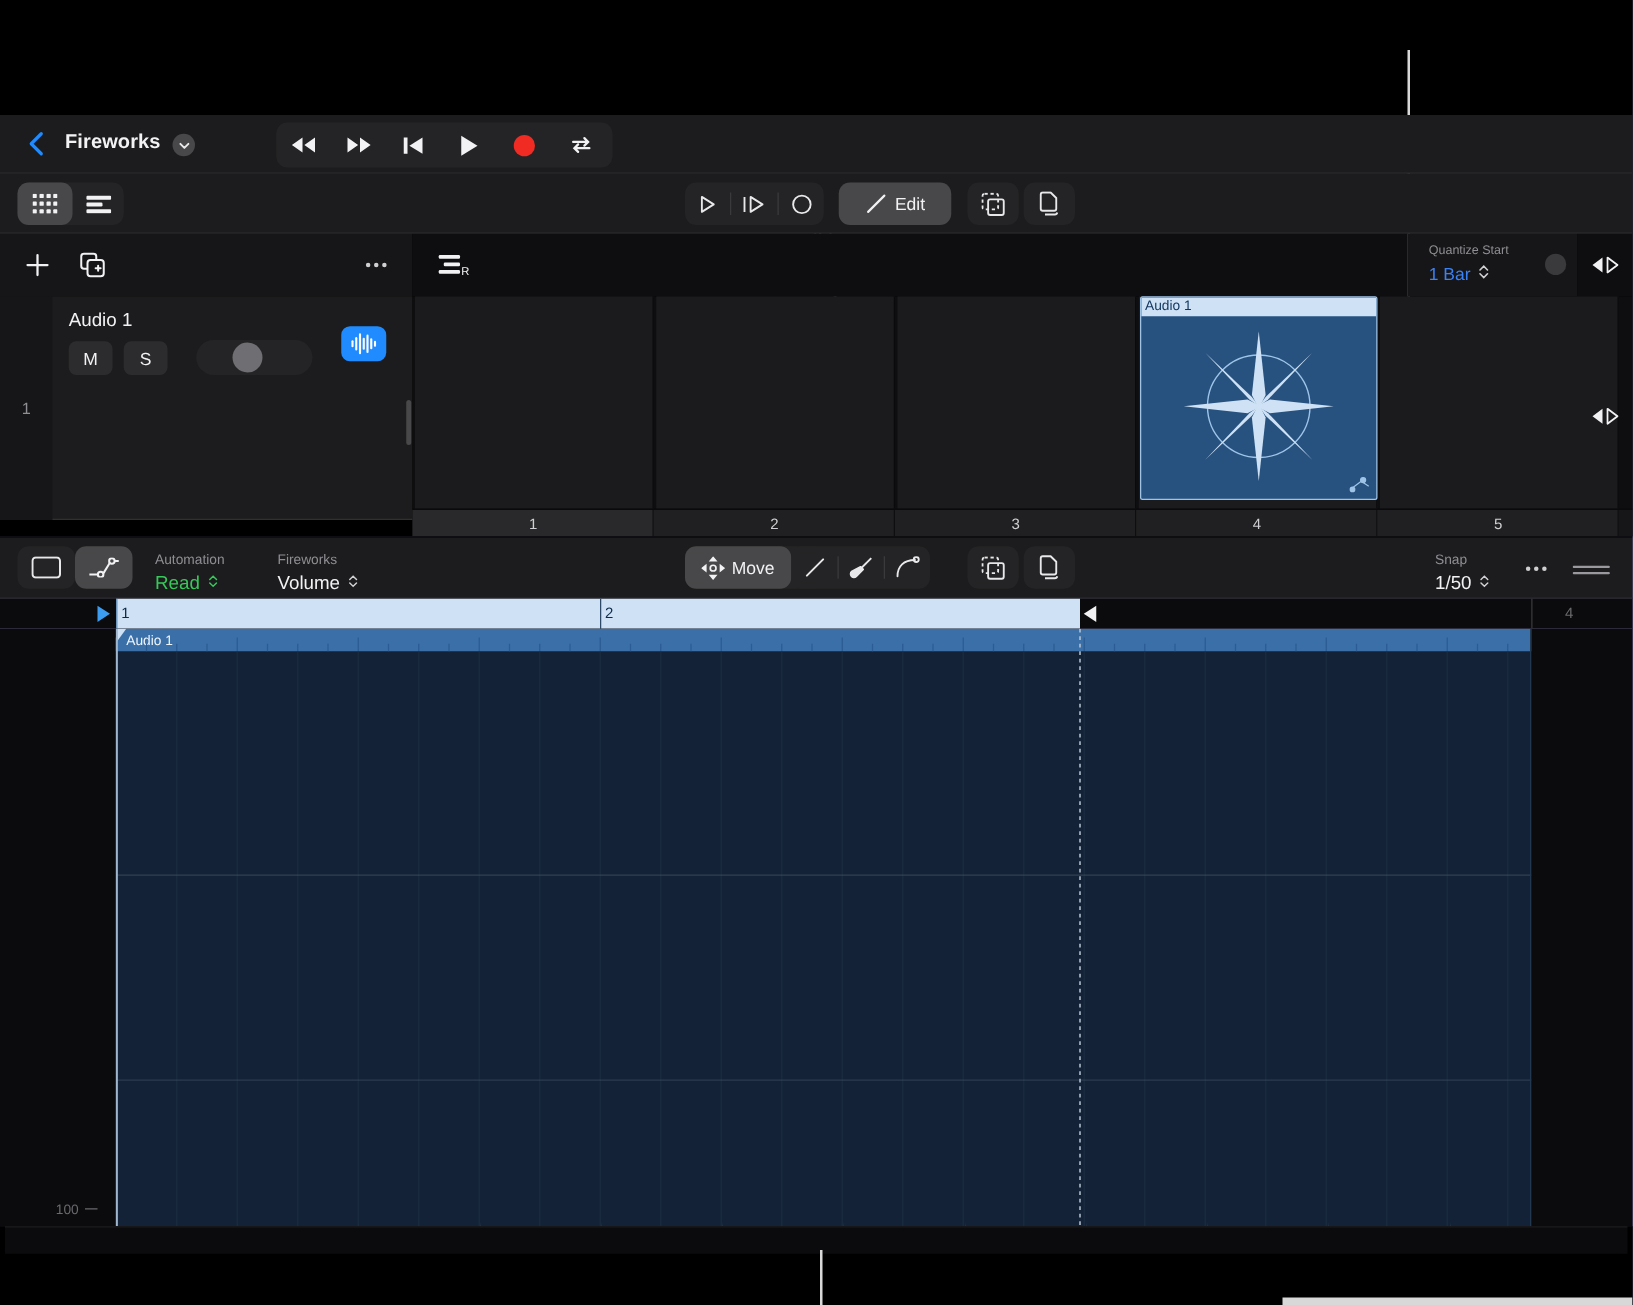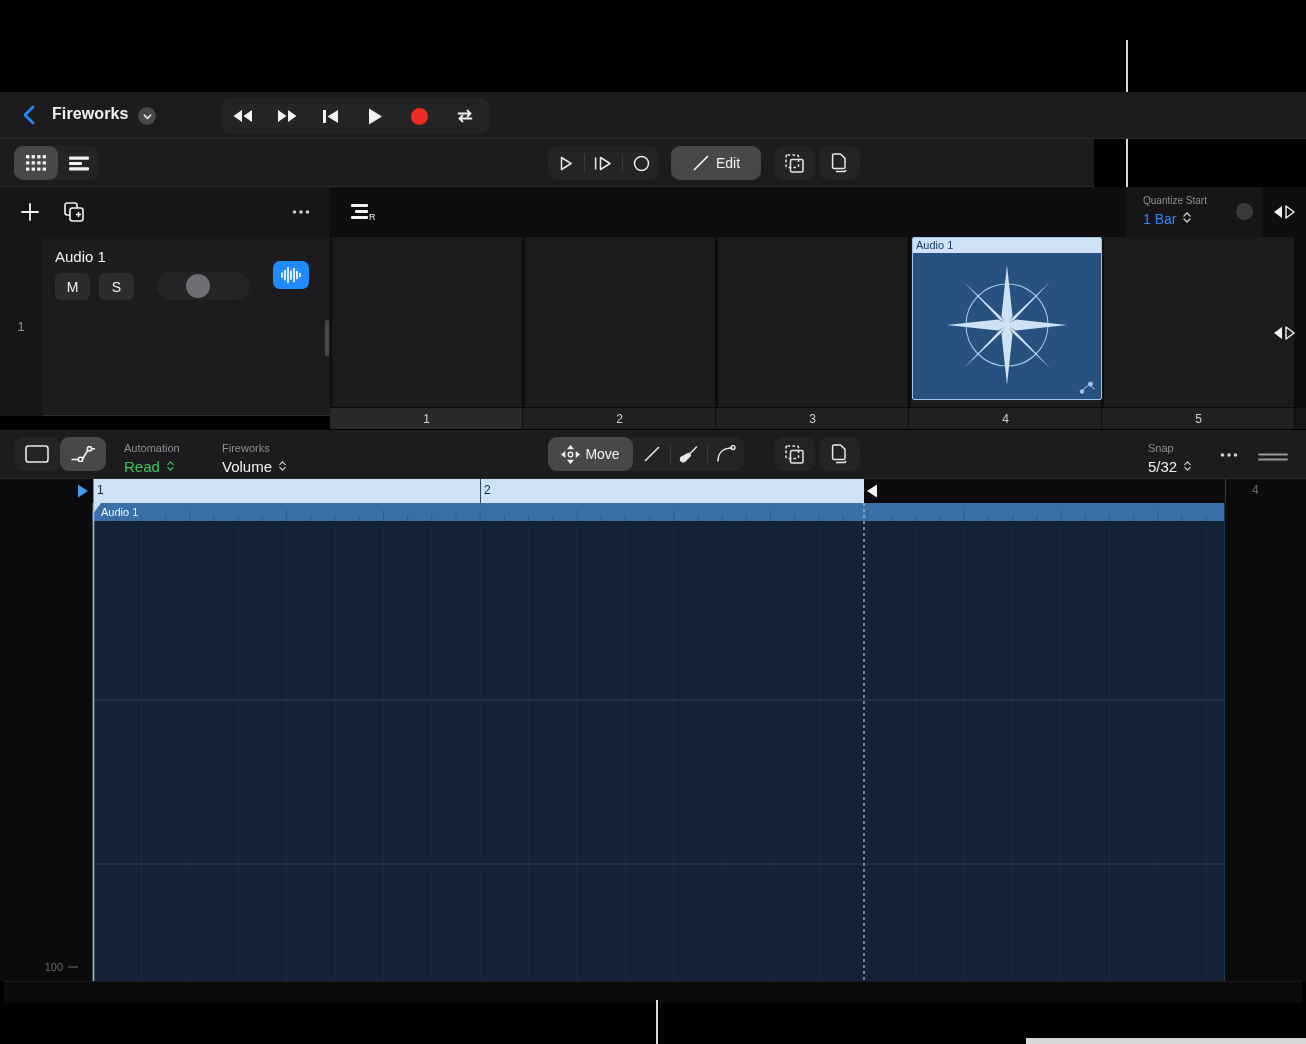--- a/index.html
+++ b/index.html
@@ -70,21 +70,21 @@
   .lcd2 {
     position: absolute; left: 818px; top: 96px; width: 126px; height: 40px;
     background: #242426; border-radius: 8px; display: flex; align-items: center; justify-content: space-around;
   }
   .lcd2 .count { font-size: 16px; color: #e9ecf2; font-weight: 500; }
   .lcd2 .count sup { font-size: 10px; }
 
   .tool-right { position: absolute; top: 103px; width: 26px; height: 26px; cursor: pointer; }
 
   
-  .bar2 { position: absolute; left: 0; top: 139px; width: 1094px; height: 48px; background: #1c1c1e; border-bottom: 1px solid #2c2c2e;}
+  .bar2 { position: absolute; left: 0; top: 139px; width: 1306px; height: 48px; background: #1c1c1e; border-bottom: 1px solid #2c2c2e;}
   .seg { position: absolute; background: #242426; border-radius: 9px; height: 34px; top: 7px; display: flex; align-items: center; }
   .seg .cell { height: 34px; display: flex; align-items: center; justify-content: center; cursor: pointer; position: relative;}
   .seg .cell.on { background: #48484a; border-radius: 9px; }
   .seg .divider { width: 1px; height: 18px; background: #3a3a3c; }
 
   
   .trk-hdr { position: absolute; left: 0; top: 187px; width: 330px; height: 50px; background: #161618; }
   .trk-hdr-r { position: absolute; left: 330px; top: 187px; width: 796px; height: 50px; background: #0e0e10; }
   .qz { position: absolute; left: 1126px; top: 187px; width: 136px; height: 50px; background: #161618; }
   .qz-lbl { position:absolute; left: 17px; top: 8px; font-size: 10px; color: #8e8e93; }
@@ -530,21 +530,21 @@
       <div class="seg" style="left:819px; width:41px">
         <div class="cell" style="width:41px">
           <svg width="19" height="20" viewBox="0 0 19 20" fill="none" stroke="#e8e8ea" stroke-width="1.5" stroke-linejoin="round">
               <path d="M4.2 1 h6.3 L15 5.4 V14 a1.6 1.6 0 0 1-1.6 1.6 H4.2 A1.6 1.6 0 0 1 2.6 14 V2.6 A1.6 1.6 0 0 1 4.2 1 Z"></path>
               <path d="M6 18.6 h7.8 A2 2 0 0 0 15.8 17"></path>
             </svg>
         </div>
       </div>
 
       <div class="ae-lbl" style="left:1148px; top:12px">Snap</div>
-      <div class="ae-val" style="left:1148px; top:28px"><span>5/32</span>
+      <div class="ae-val" style="left:1148px; top:28px"><span>1/50</span>
         <svg width="9" height="12" viewBox="0 0 10 13" fill="none" stroke="#d0d0d4" stroke-width="1.3" stroke-linecap="round" style="margin-left:2px">
             <path d="M2 5 L5 2 L8 5 M2 8 L5 11 L8 8"></path>
           </svg>
       </div>
       <div style="position:absolute;left:1218px;top:16px">
         <svg width="24" height="18" viewBox="0 0 24 18" fill="#cfcfd2">
             <circle cx="4.5" cy="9" r="1.8"></circle>
             <circle cx="11" cy="9" r="1.8"></circle>
             <circle cx="17.5" cy="9" r="1.8"></circle>
           </svg>

